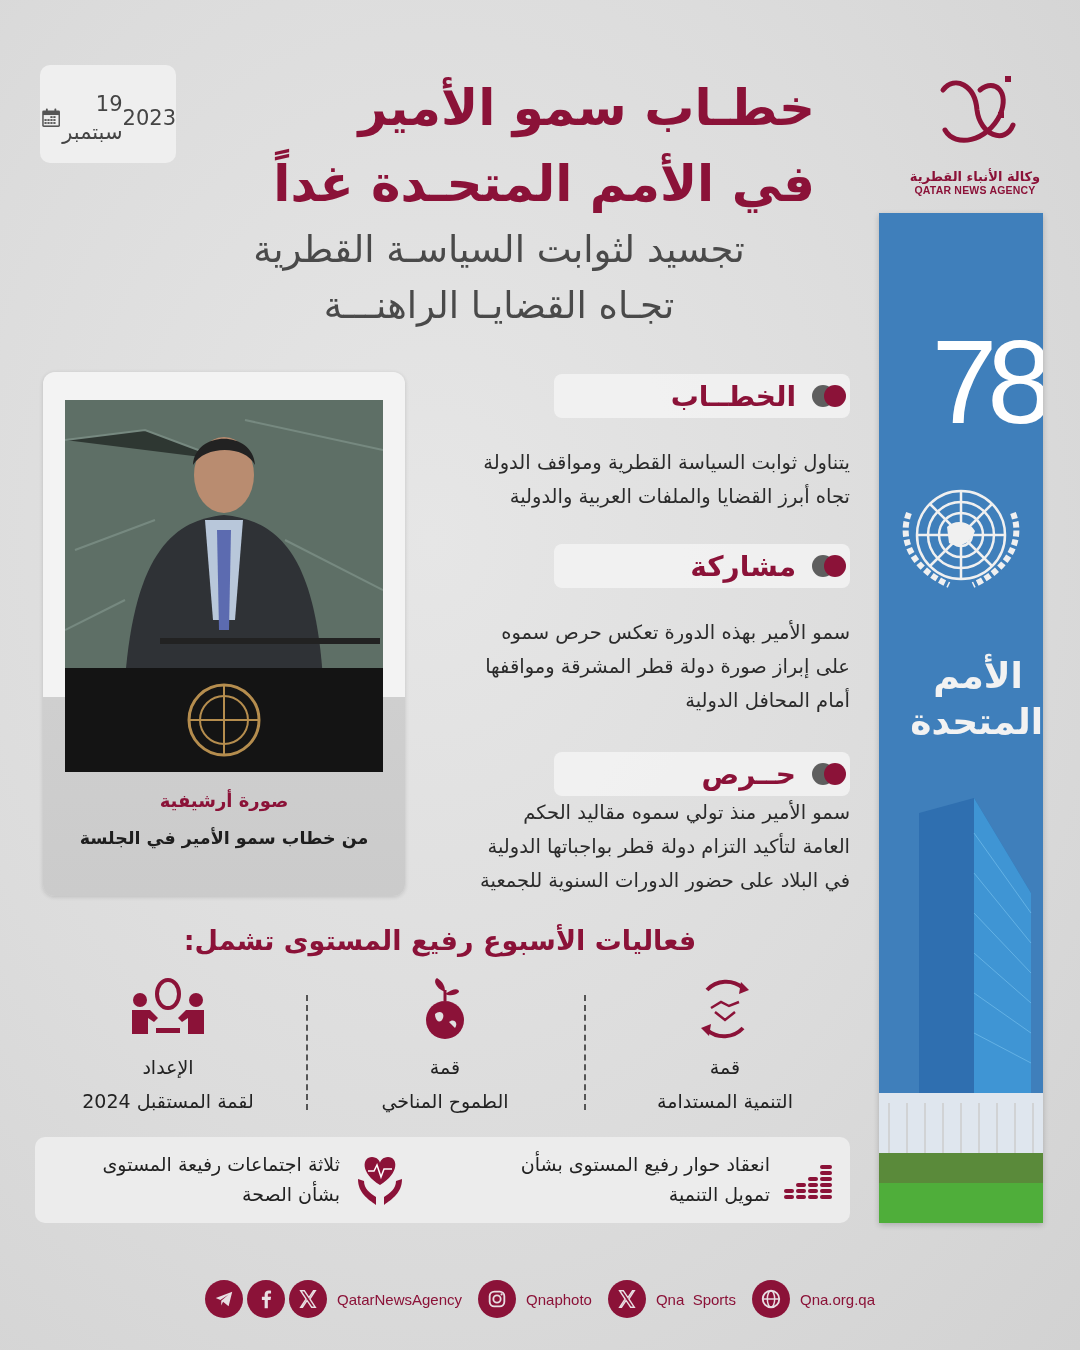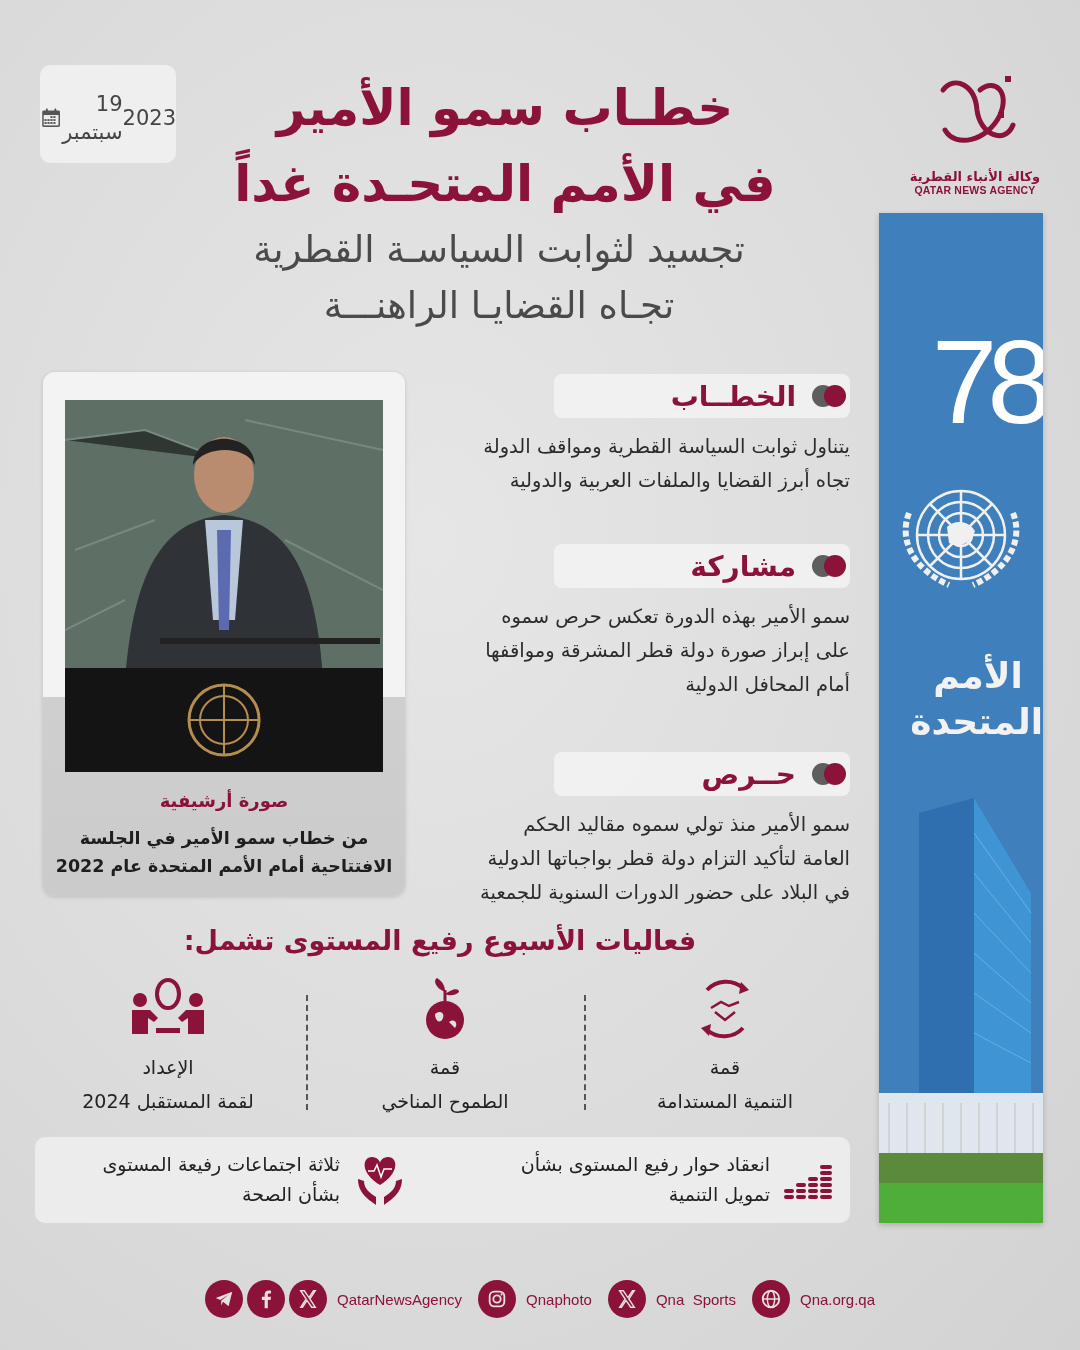--- a/index.html
+++ b/index.html
@@ -16,21 +16,21 @@
   .date-card {
     position: absolute; left: 40px; top: 65px; width: 136px; height: 98px;
     background: #efefef; border-radius: 10px;
     display: flex; flex-direction: row; align-items: center; padding-top: 8px;
   }
   .date-card svg { width: 58px; height: 58px; }
   .date-line { font-size: 21px; color: #444; line-height: 28px; direction: rtl; }
 
   
   .title {
-    position: absolute; right: 265px; top: 70px; text-align: center;
+    position: absolute; right: 265px; top: 70px; text-align: right;
     direction: rtl; color: #8b1238; font-weight: bold; font-size: 50px; line-height: 76px; width: 620px;
   }
   .subtitle {
     position: absolute; right: 271px; top: 222px; width: 620px; text-align: center;
     direction: rtl; color: #4a4a4a; font-size: 37px; line-height: 56px;
   }
 
   
   .logo { position: absolute; left: 905px; top: 70px; width: 140px; text-align: center; }
   .logo svg { width: 100px; height: 80px; }
@@ -68,21 +68,21 @@
   .section { position: absolute; right: 230px; width: 420px; direction: rtl; }
   .section-head {
     height: 44px; background: rgba(245,245,245,0.75); border-radius: 8px;
     display: flex; align-items: center; padding-right: 4px; width: 296px; margin-right: 0;
   }
   .dots { position: relative; width: 40px; height: 22px; flex: none; }
   .dot { position: absolute; top: 0; width: 22px; height: 22px; border-radius: 50%; }
   .dot.m { right: 0; background: #8b1238; z-index: 2; }
   .dot.g { right: 12px; background: #5e5e5e; }
   .section-title { font-size: 28px; font-weight: bold; color: #8b1238; margin-right: 10px; }
-  .section-body { margin-top: 12px; font-size: 19.5px; line-height: 34px; color: #2b2b2b; text-align: right; }
+  .section-body { margin-top: 28px; font-size: 19.5px; line-height: 34px; color: #2b2b2b; text-align: right; }
 
   
   .acts-title { position: absolute; top: 925px; left: 170px; width: 540px; text-align: center; direction: rtl;
     font-size: 27px; font-weight: bold; color: #8b1238; }
   .act { position: absolute; top: 978px; width: 240px; text-align: center; direction: rtl; }
   .act svg { width: 80px; height: 62px; }
   .act-label { font-size: 19px; line-height: 34px; color: #222; margin-top: 6px; }
   .vsep { position: absolute; top: 995px; width: 0; height: 115px; border-left: 2px dashed #555; }
 
   
@@ -216,21 +216,20 @@
       <rect x="0" y="268" width="318" height="104" fill="#141414"></rect>
       <circle cx="159" cy="320" r="35" fill="none" stroke="#b58d4e" stroke-width="3"></circle>
       <circle cx="159" cy="320" r="24" fill="none" stroke="#b58d4e" stroke-width="2"></circle>
       <line x1="124" y1="320" x2="194" y2="320" stroke="#b58d4e" stroke-width="2"></line>
       <line x1="159" y1="285" x2="159" y2="355" stroke="#b58d4e" stroke-width="2"></line>
     </svg>
   </div>
   <div class="photo-caption-title">صورة أرشيفية</div>
   <div class="photo-caption">
     <div>من خطاب سمو الأمير في الجلسة</div>
-    <div>الافتتاحية أمام الأمم المتحدة عام 2022</div>
   </div>
 </div>
 
 <div class="section" style="top:374px;">
   <div class="section-head">
     <div class="dots">
         <span class="dot m"></span>
         <span class="dot g"></span>
       </div>
     <div class="section-title">الخطــاب</div>
@@ -257,21 +256,21 @@
 </div>
 
 <div class="section" style="top:752px;">
   <div class="section-head">
     <div class="dots">
         <span class="dot m"></span>
         <span class="dot g"></span>
       </div>
     <div class="section-title">حــرص</div>
   </div>
-  <div class="section-body" style="margin-top:12px;">
+  <div class="section-body" style="margin-top:0;">
     <div>سمو الأمير منذ تولي سموه  مقاليد الحكم</div>
     <div>العامة لتأكيد التزام دولة قطر بواجباتها الدولية</div>
     <div>في البلاد على حضور الدورات السنوية للجمعية</div>
   </div>
 </div>
 
 <div class="acts-title">فعاليات الأسبوع رفيع المستوى تشمل:</div>
 
 <div class="act" style="left:605px;">
   <svg viewBox="0 0 80 62">

